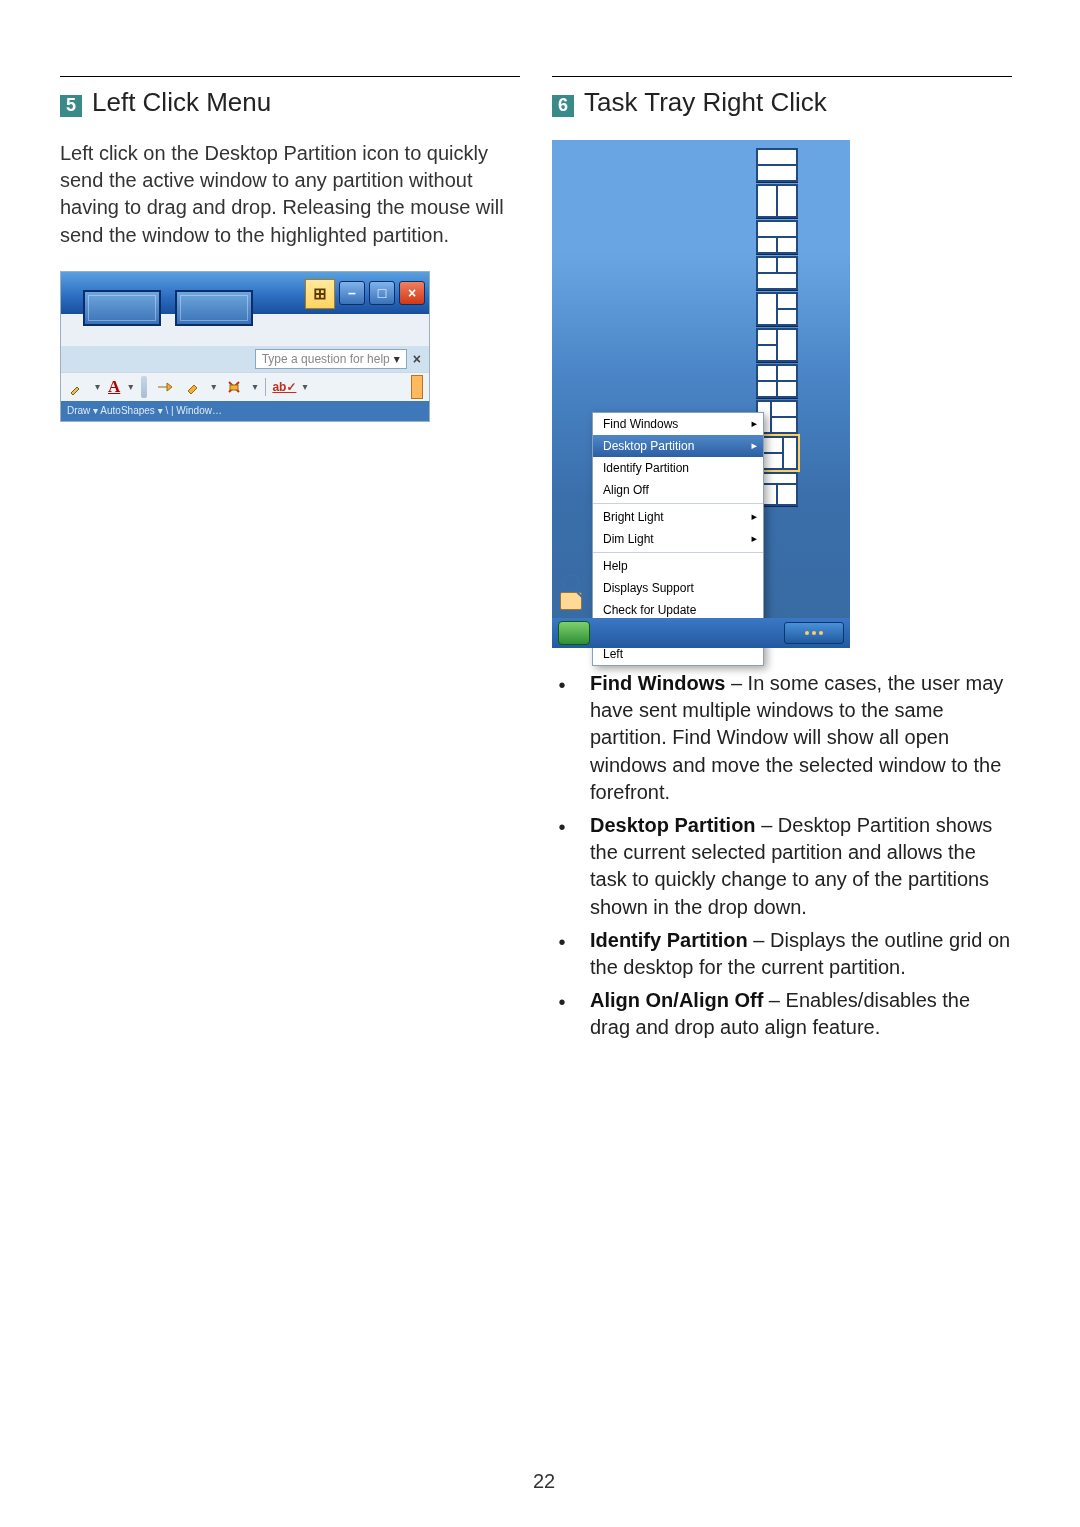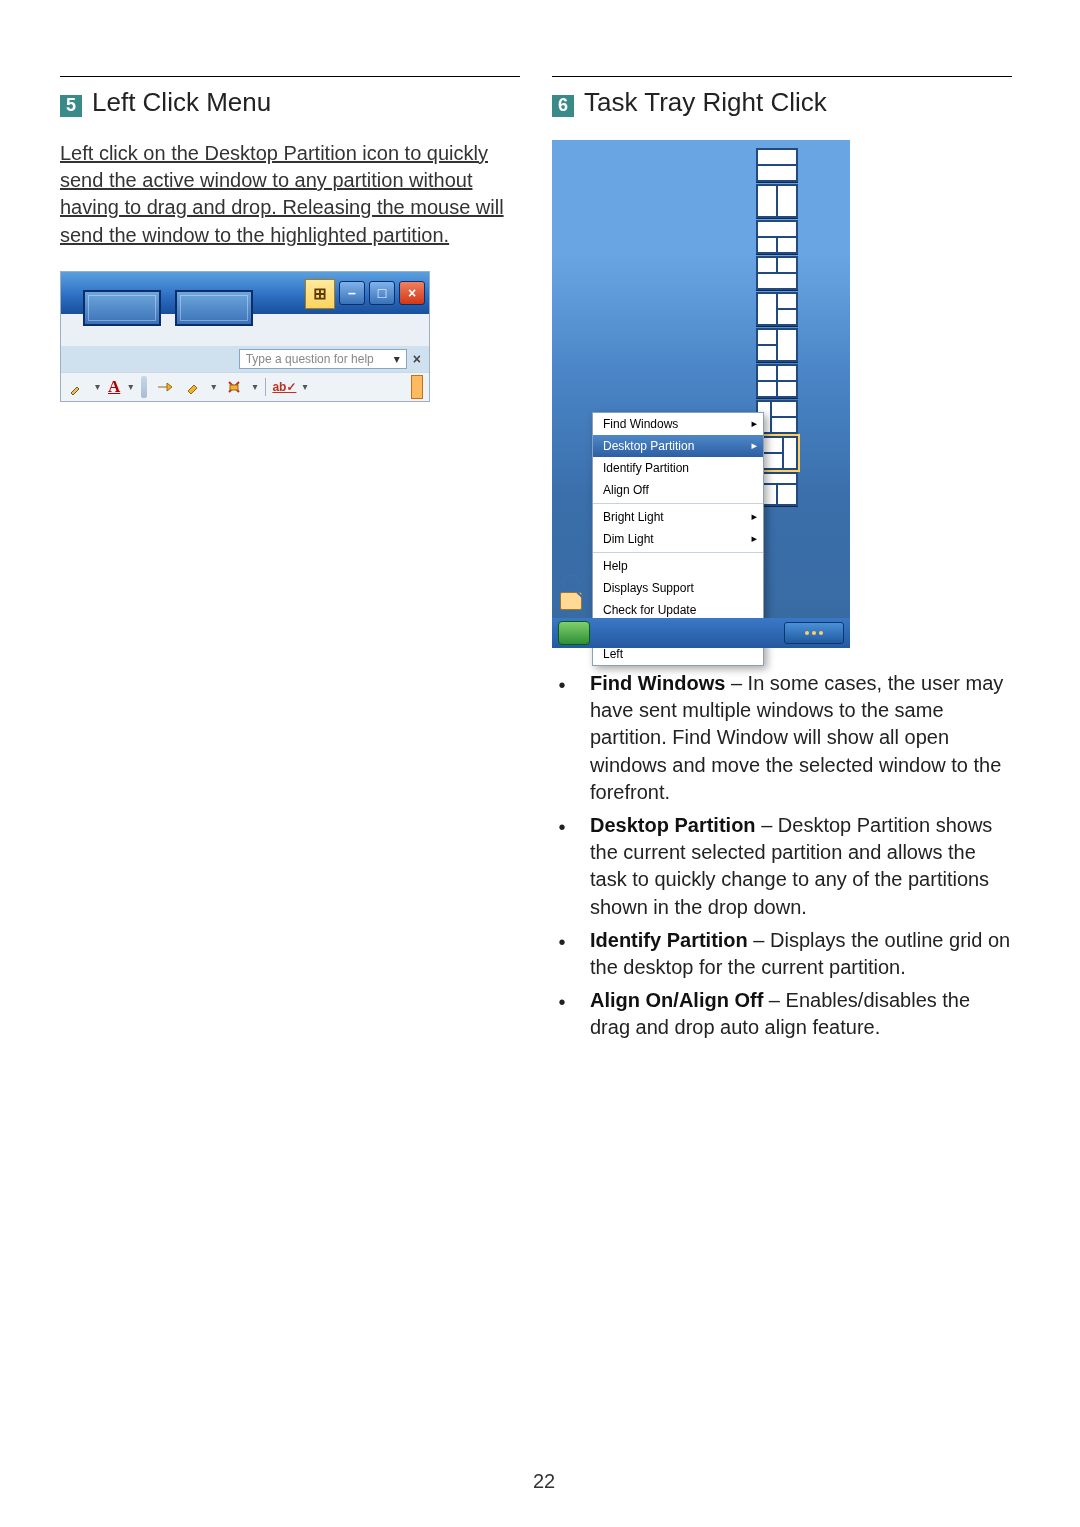--- a/index.html
+++ b/index.html
@@ -46,21 +46,20 @@
   .num-badge.teal { background:#3a8a8a; }
   .section-title {
     font-size: 26px;
     color: #222;
   }
   .body-text {
     font-size: 20px;
     line-height: 1.36;
     color: #333;
     margin: 0 0 22px 0;
-    text-decoration: underline;
   }
   .bullets {
     list-style: none;
     padding: 0;
     margin: 0;
     font-size: 20px;
     line-height: 1.36;
   }
   .bullets > li {
     display: flex;
@@ -137,21 +136,21 @@
   }
   .winbtn.close{ background: linear-gradient(#f08060,#d03818); }
   .ss-left .menubar{
     height:26px;background:#cfe0ef;
     display:flex;align-items:center;justify-content:flex-end;
     padding:0 8px;gap:6px;color:#333;
   }
   .helpbox{
     background:#fff;border:1px solid #8aa7c2;
     padding:2px 6px;color:#888;font-size:12px;
-    display:flex;align-items:flex-end;gap:20px;
+    display:flex;align-items:flex-end;gap:4px;
   }
   .helpbox .arr{color:#333;}
   .menubar .x{color:#444;font-weight:bold;font-size:14px;}
   .ss-left .toolbar{
     height:28px;background:#eef3f8;
     border-top:1px solid #cbd8e6;
     display:flex;align-items:center;gap:8px;padding:0 6px;
   }
   .tbtn{width:20px;height:20px;display:inline-flex;align-items:center;justify-content:center;text-decoration:underline;}
   .tbtn svg{display:block;}
@@ -279,20 +278,23 @@
             <svg width="16" height="16">
               <path d="M3 3 L13 13 M13 3 L3 13" stroke="#c03020" stroke-width="2"></path>
               <rect x="4" y="6" width="8" height="5" fill="#f4b030" stroke="#9c6a10"></rect>
             </svg>
           </span>
         <span class="caret">▾</span>
         <span style="border-left:1px solid #aac;height:18px;"></span>
         <span class="tbtn" style="color:#c03020;font-weight:bold;font-size:12px;">ab✓</span>
         <span class="caret">▾</span>
         <span class="ender"></span>
+      </div>
+      <div class="statusbar">
+        <span>Draw ▾   AutoShapes ▾   \  |  Window…</span>
       </div>
     </div>
   </div>
 
   <div class="col">
     <div class="rule"></div>
     <div class="section-head">
       <span class="num-badge teal">6</span>
       <span class="section-title">Task Tray Right Click</span>
     </div>

